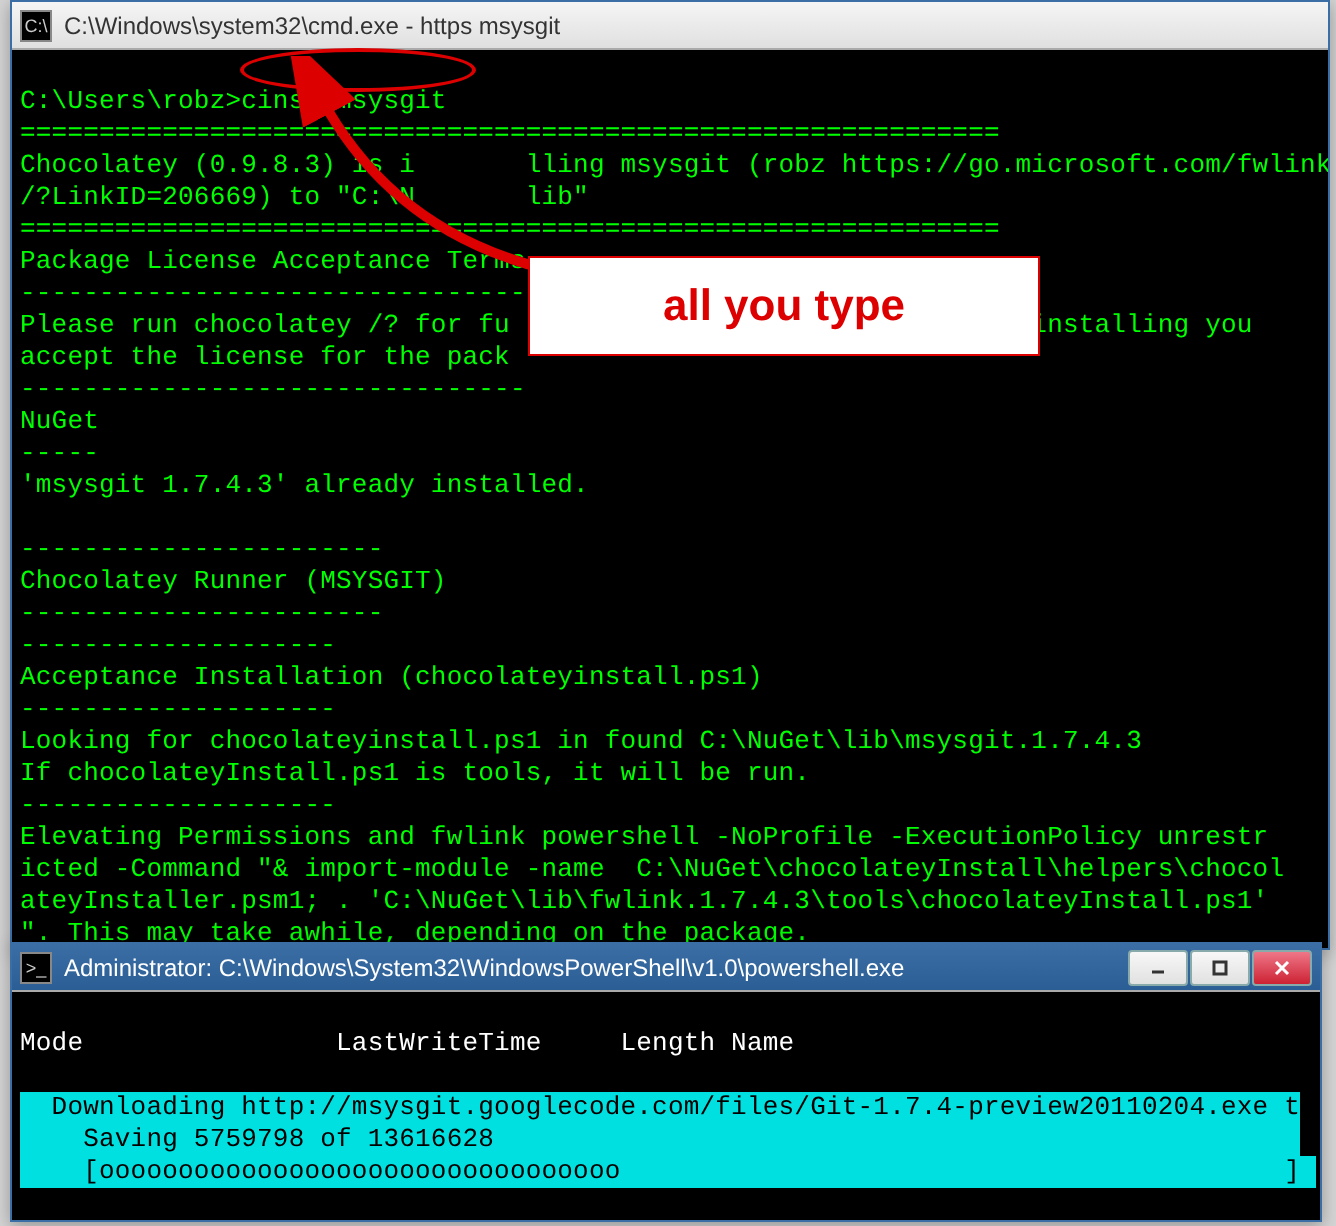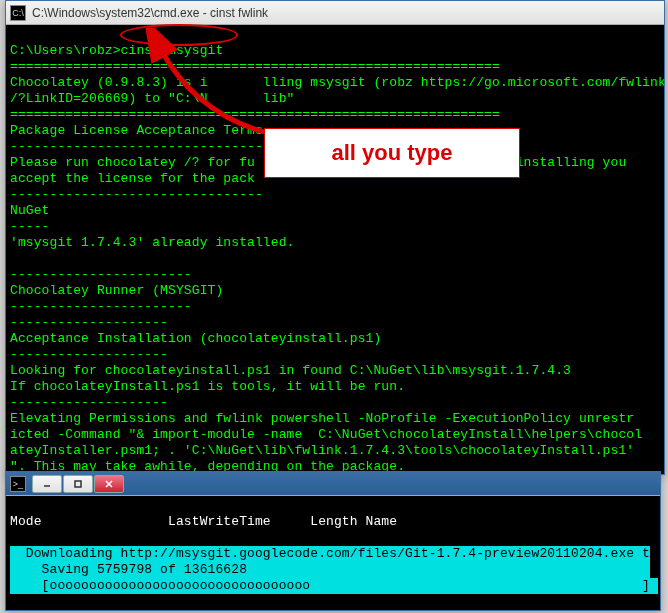--- a/index.html
+++ b/index.html
@@ -134,21 +134,21 @@
       width: 200px;
       height: 120px;
     }
   </style>
 </head>
 <body>
 
 <div class="window cmd">
   <div class="titlebar">
     <span class="icon">C:\</span>
-    <span class="title-text">C:\Windows\system32\cmd.exe - cinst  fwlink</span>
+    <span class="title-text">C:\Windows\system32\cmd.exe - https  msysgit</span>
   </div>
   <div class="terminal-body">
 <span>C:\Users\robz&gt;cinst msysgit</span>
 <span>==============================================================</span>
 <span>Chocolatey (0.9.8.3) is i       lling msysgit (robz https://go.microsoft.com/fwlink</span>
 <span>/?LinkID=206669) to "C:\N       lib"</span>
 <span>==============================================================</span>
 <span>Package License Acceptance Terms</span>
 <span>--------------------------------</span>
 <span>Please run chocolatey /? for fu                               y installing you </span>
@@ -170,20 +170,21 @@
 <span>Elevating Permissions and fwlink powershell -NoProfile -ExecutionPolicy unrestr</span>
 <span>icted -Command "&amp; import-module -name  C:\NuGet\chocolateyInstall\helpers\chocol</span>
 <span>ateyInstaller.psm1; . 'C:\NuGet\lib\fwlink.1.7.4.3\tools\chocolateyInstall.ps1'</span>
 <span>". This may take awhile, depending on the package.</span>
 </div>
 </div>
 
 <div class="window ps">
   <div class="titlebar ps-title">
     <span class="icon">&gt;_</span>
+    <span class="title-text">Administrator: C:\Windows\System32\WindowsPowerShell\v1.0\powershell.exe</span>
     <div class="win-controls">
       <div class="win-btn">
         <svg viewBox="0 0 10 10">
             <line x1="2" y1="7" x2="8" y2="7" stroke="#333" stroke-width="1.5"></line>
           </svg>
       </div>
       <div class="win-btn">
         <svg viewBox="0 0 10 10">
             <rect x="2" y="2" width="6" height="6" fill="none" stroke="#333" stroke-width="1.5"></rect>
           </svg>

